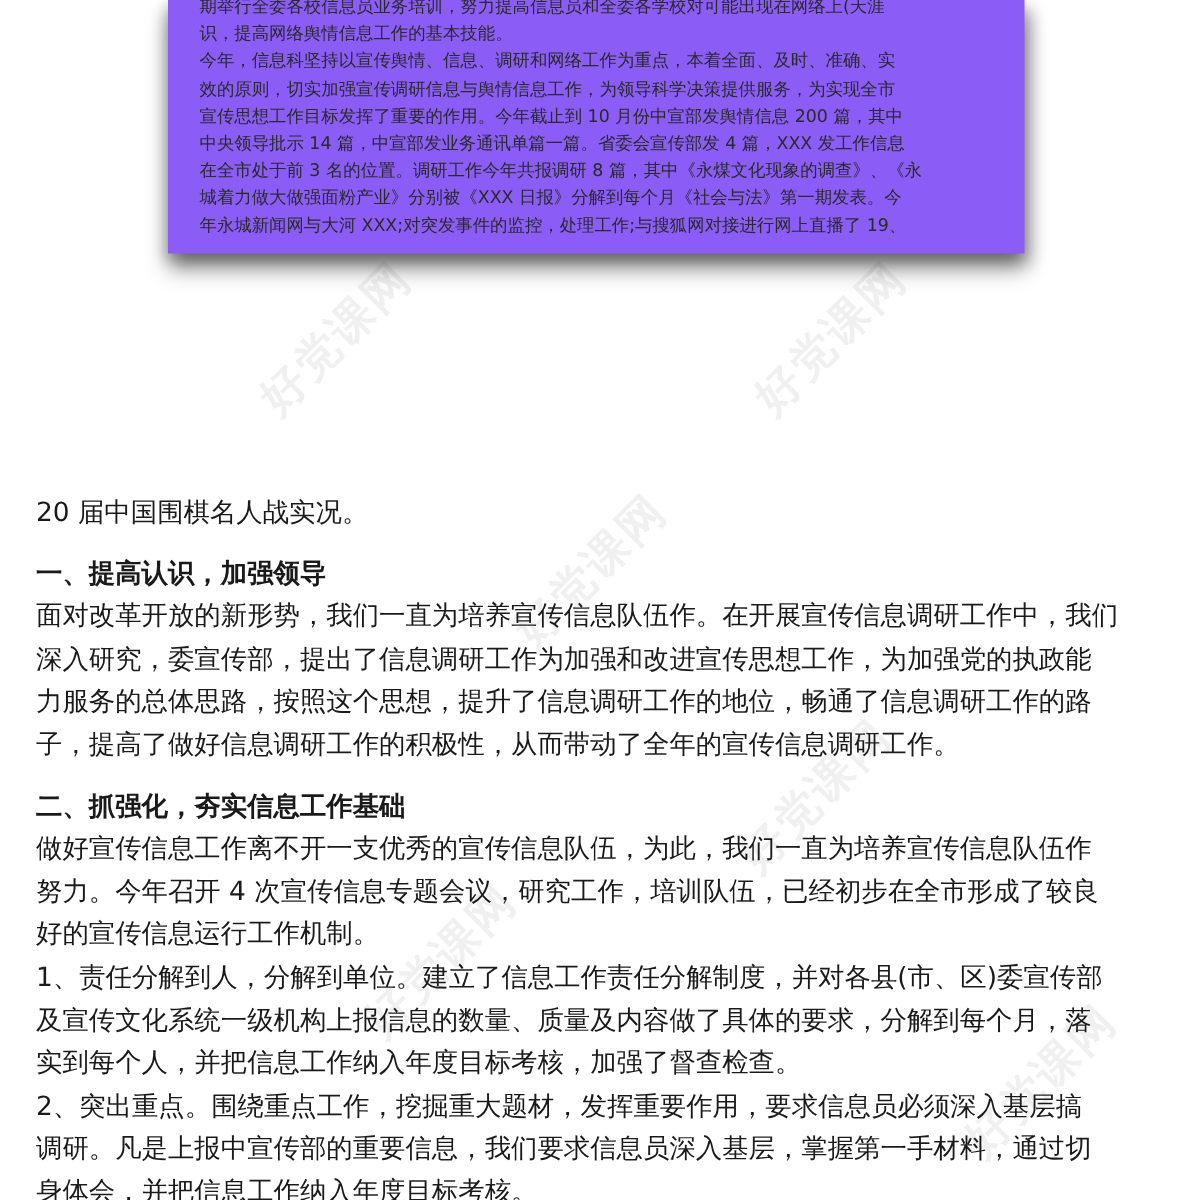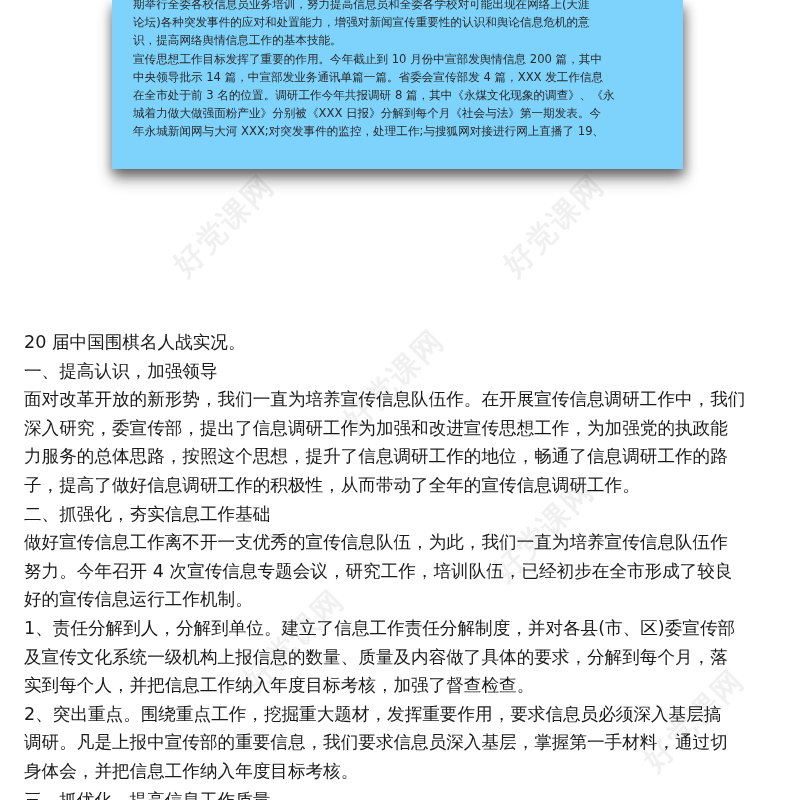--- a/index.html
+++ b/index.html
@@ -4,51 +4,52 @@
 <style>
   html, body { margin: 0; padding: 0; }
   body {
     width: 800px; height: 800px; overflow: hidden; position: relative;
     background: #ffffff;
     font-family: "DejaVu Sans", "Liberation Sans", sans-serif;
     color: #1a1a1a;
   }
   .doc-card {
     position: absolute; left: 112px; top: 0; width: 571px; height: 169px;
-    background: #7dd3fc;
+    background: #8b5cf6;
     box-shadow: 0 10px 14px rgba(0,0,0,0.38), 4px 6px 10px rgba(0,0,0,0.25), -3px 4px 8px rgba(0,0,0,0.15);
     overflow: hidden;
   }
   .doc-card-inner {
     position: absolute; left: 21px; top: -5px; width: 530px;
     font-size: 11.6px; line-height: 18.2px; color: #2a2a2a;
   }
   .doc-card-inner .line { display: block; white-space: nowrap; }
 
   .watermark {
     position: absolute; font-size: 30px; color: rgba(0,0,0,0.06);
     transform: rotate(-45deg); white-space: nowrap; pointer-events: none;
     letter-spacing: 2px; font-weight: bold;
   }
 
   .body-text {
     position: absolute; left: 24px; top: 328px; width: 760px;
     font-size: 17.6px; line-height: 28.6px; color: #1a1a1a;
   }
   .body-text .line { display: block; white-space: nowrap; }
-  .body-text .heading { font-weight: normal; }
+  .body-text .heading { font-weight: bold; margin-top: 12px; }
 </style>
 </head>
 <body>
 
 <div class="doc-card">
   <div class="doc-card-inner">
     <span class="line">期举行全委各校信息员业务培训，努力提高信息员和全委各学校对可能出现在网络上(天涯</span>
-    <span class="line">论坛)各种突发事件的应对和处置能力，增强对新闻宣传重要性的认识和舆论信息危机的意</span>
     <span class="line">识，提高网络舆情信息工作的基本技能。</span>
+    <span class="line">今年，信息科坚持以宣传舆情、信息、调研和网络工作为重点，本着全面、及时、准确、实</span>
+    <span class="line">效的原则，切实加强宣传调研信息与舆情信息工作，为领导科学决策提供服务，为实现全市</span>
     <span class="line">宣传思想工作目标发挥了重要的作用。今年截止到 10 月份中宣部发舆情信息 200 篇，其中</span>
     <span class="line">中央领导批示 14 篇，中宣部发业务通讯单篇一篇。省委会宣传部发 4 篇，XXX 发工作信息</span>
     <span class="line">在全市处于前 3 名的位置。调研工作今年共报调研 8 篇，其中《永煤文化现象的调查》、《永</span>
     <span class="line">城着力做大做强面粉产业》分别被《XXX 日报》分解到每个月《社会与法》第一期发表。今</span>
     <span class="line">年永城新闻网与大河 XXX;对突发事件的监控，处理工作;与搜狐网对接进行网上直播了 19、</span>
   </div>
 </div>
 
 <div class="watermark" style="left:160px; top:205px;">好党课网</div>
 <div class="watermark" style="left:490px; top:205px;">好党课网</div>

